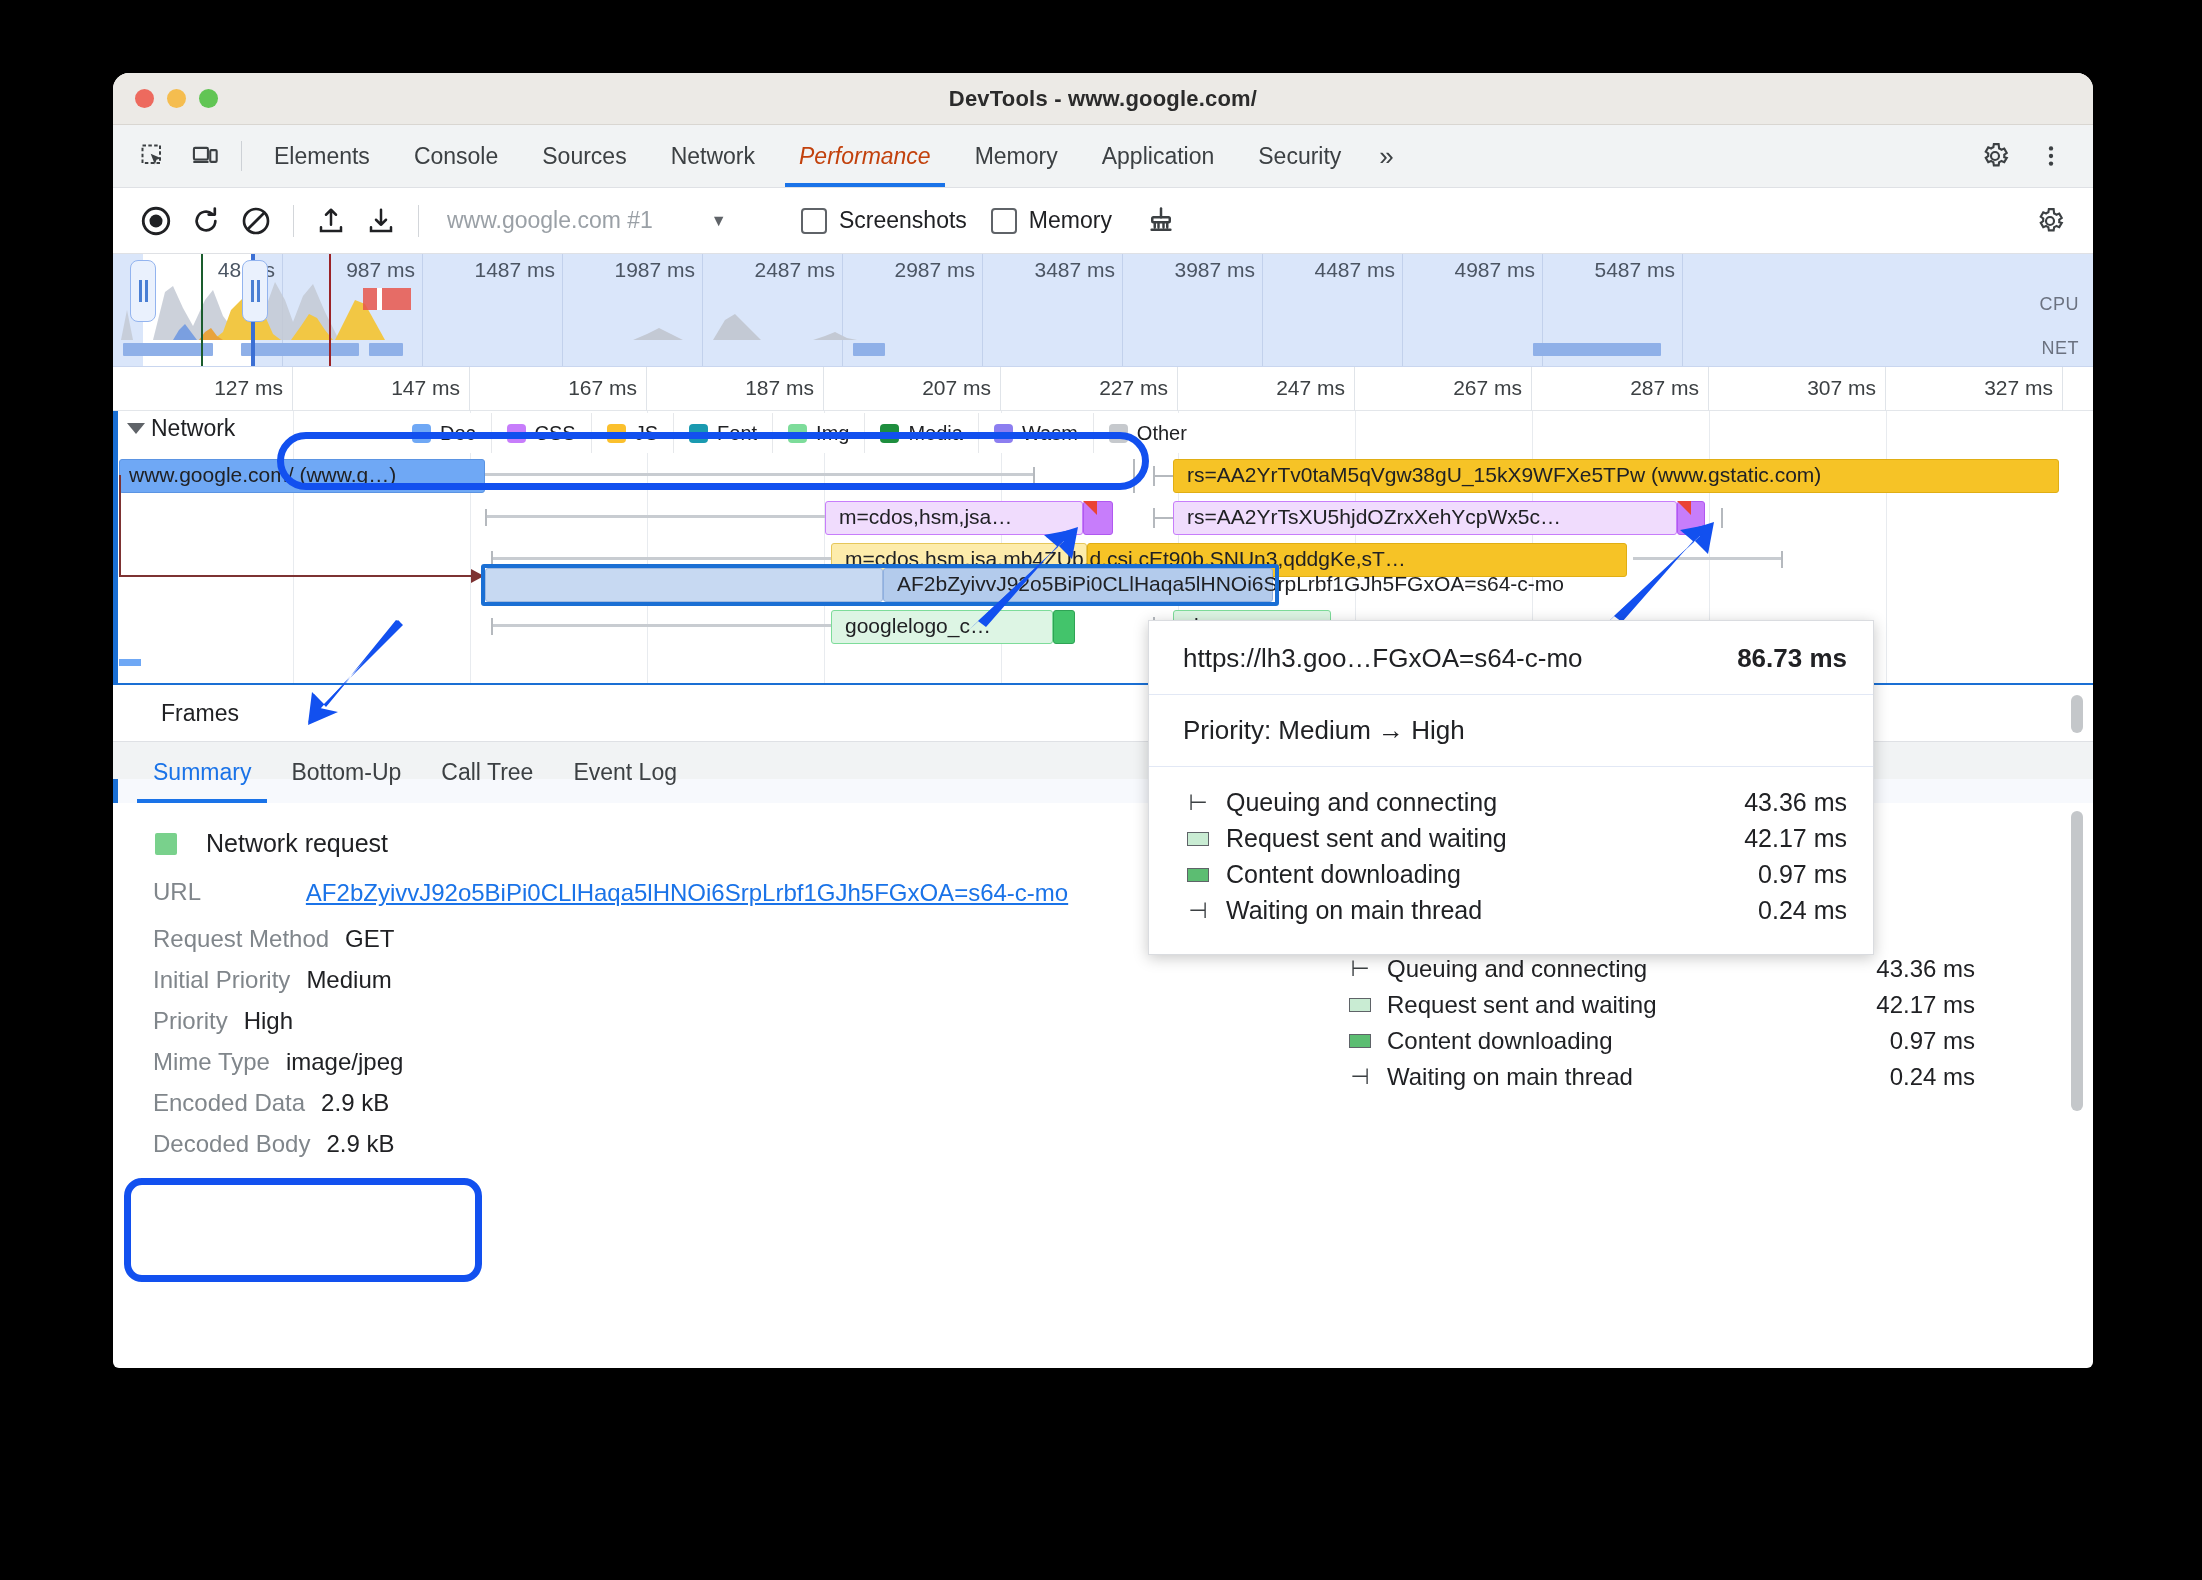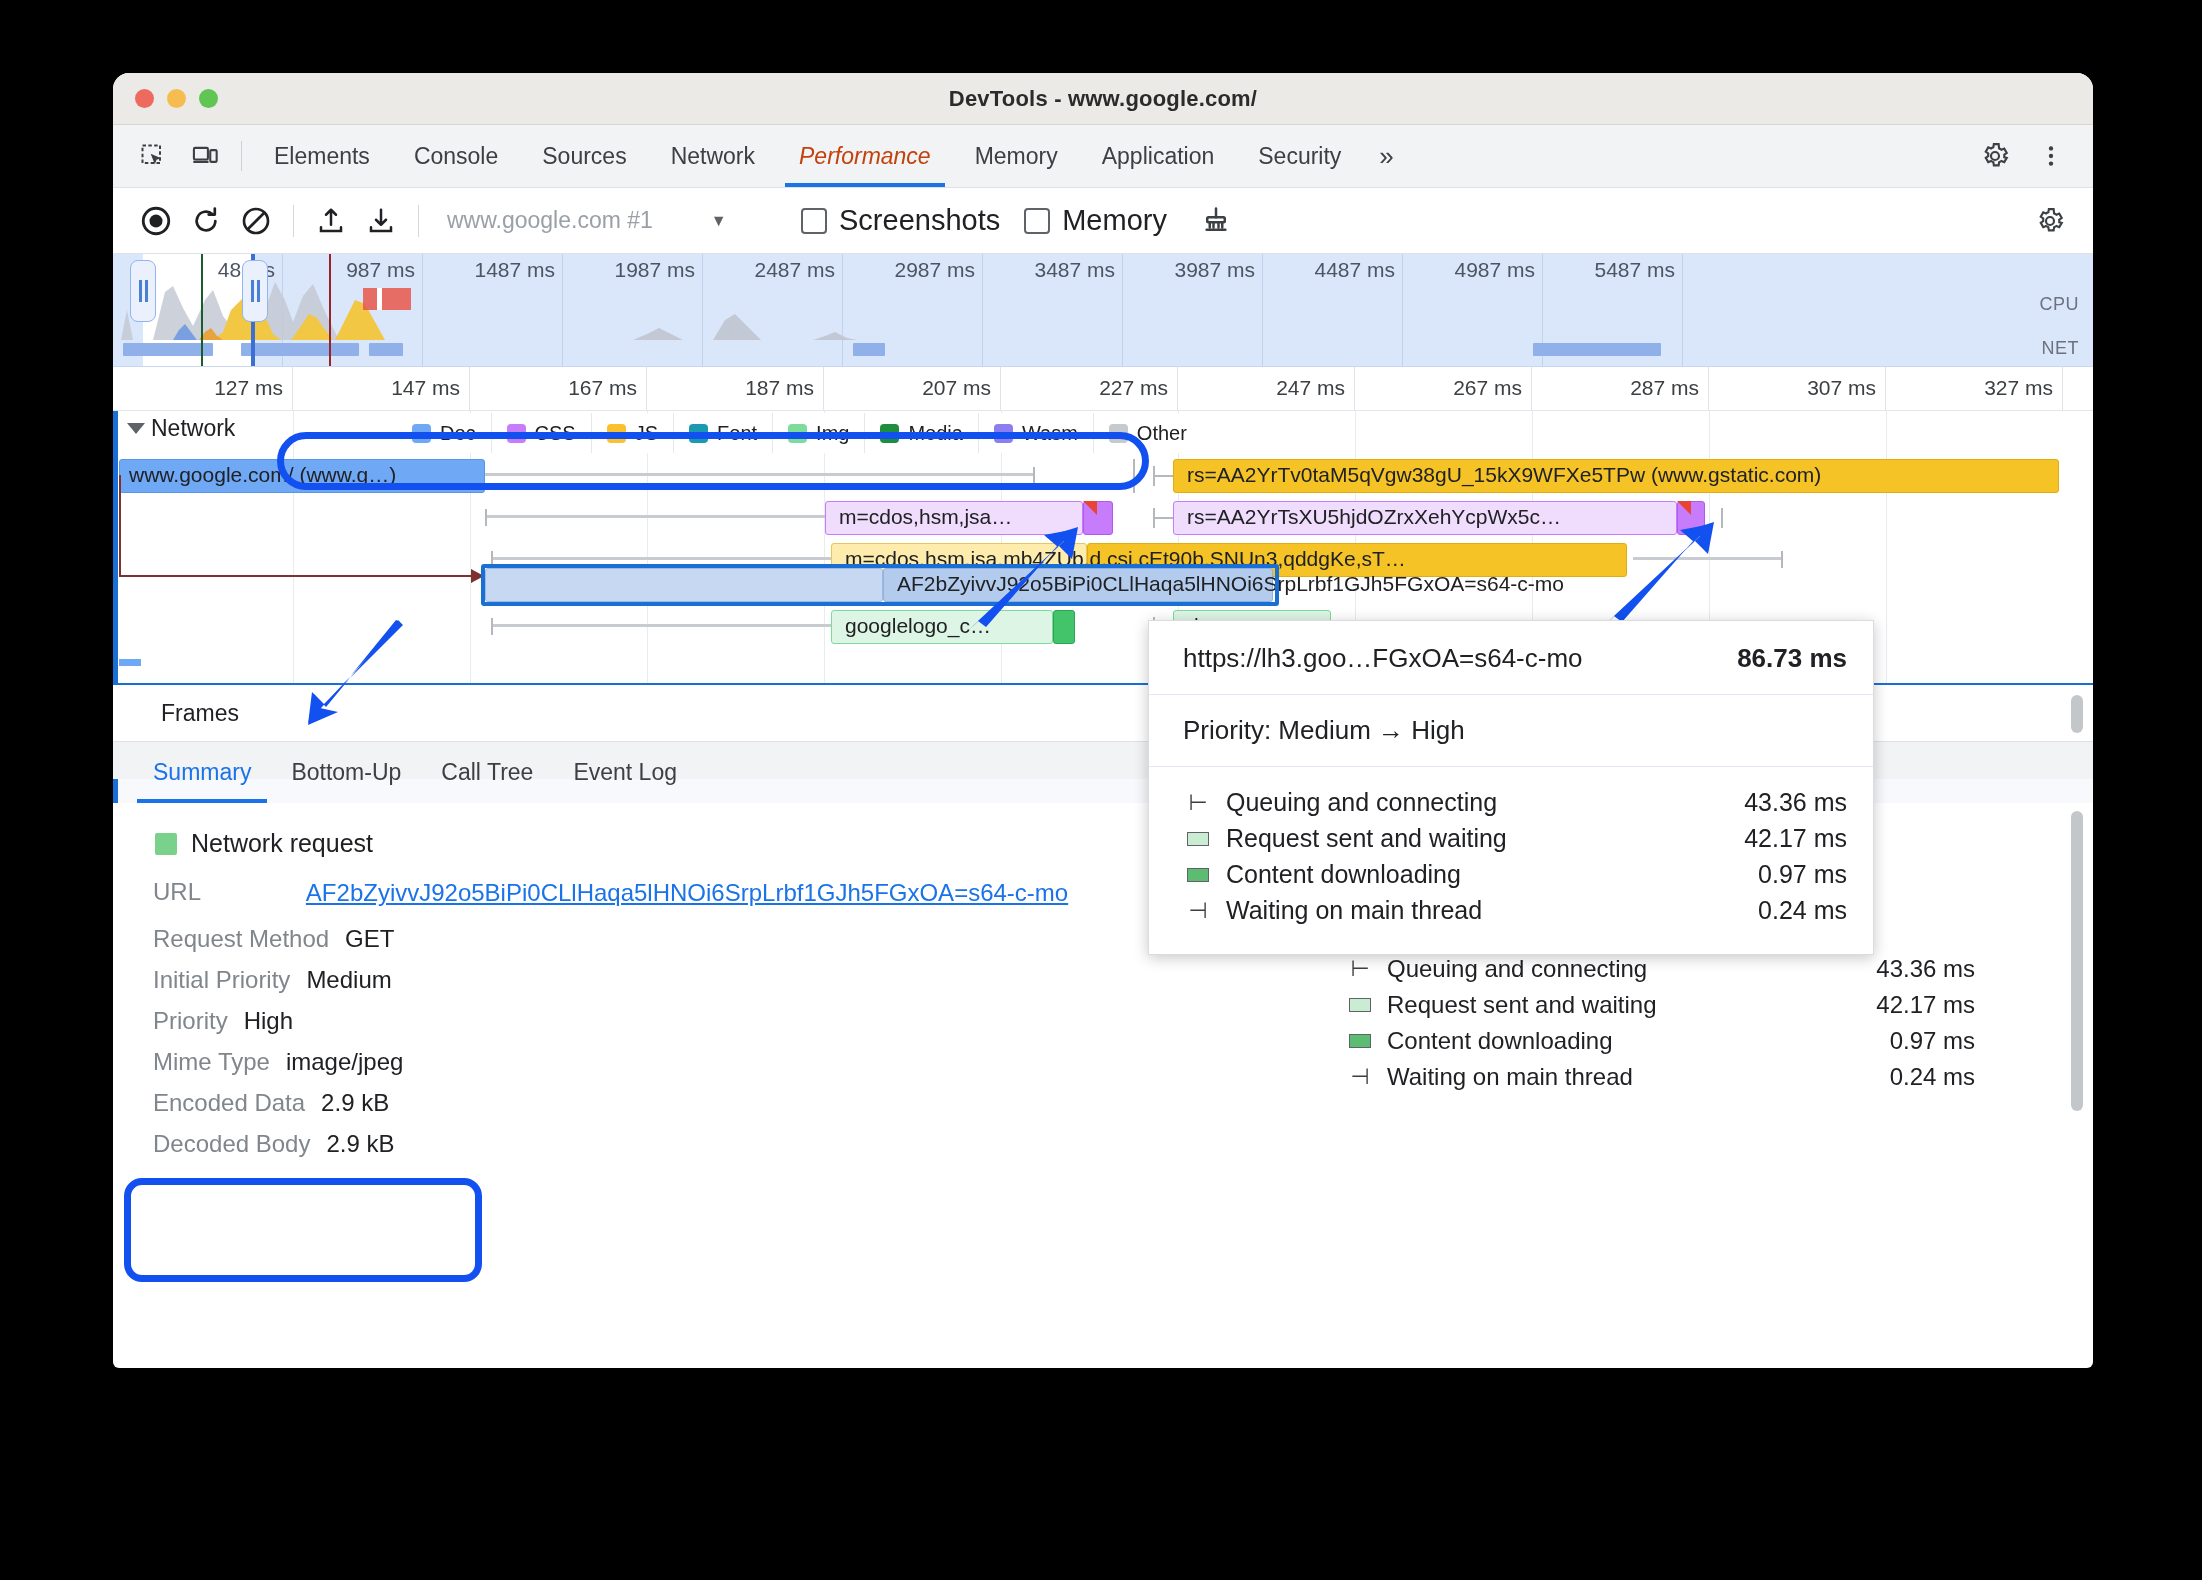--- a/index.html
+++ b/index.html
@@ -52,21 +52,21 @@
   }
   .tbicon{ width:50px;height:46px; display:flex;align-items:center;justify-content:center;cursor:pointer;}
   .vsep{ width:1px; height:32px; background:#d3d6da; margin:0 12px;}
   .urlsel{
     display:flex; align-items:center; gap:0; margin-left:16px; min-width:330px;
     font-size:23px; color:#9aa0a6; cursor:pointer;
   }
   .caret{ margin-left:58px; font-size:16px; color:#5f6368;}
   .cbwrap{ display:flex; align-items:center; gap:12px; margin-left:24px; cursor:pointer;}
   .cb{ width:26px;height:26px;border:2px solid #5f6368; border-radius:4px; background:#fff;}
-  .cblabel{ font-size:29px; color:#202124;}
+  .cblabel{ font-size:23px; color:#202124;}
   .toolbar-right{ margin-left:auto; display:flex;align-items:center; padding-right:18px;}
 
   
   .overview{ position:relative; height:113px; background:#f5f8fe; border-bottom:1px solid #c9d6ef; overflow:hidden;}
   .ov-tick{
     position:absolute; top:0; height:113px; border-right:1px solid #c2d1ec;
   }
   .ov-tick span{
     position:absolute; right:7px; top:4px; font-size:21px; color:#4b5563; white-space:nowrap;
   }
@@ -139,21 +139,21 @@
   .btabs{
     height:62px; background:#f1f3f4; border-top:1px solid #dfe1e5; border-bottom:1px solid #dfe1e5;
     display:flex; align-items:center; padding-left:20px;
   }
   .btab{ padding:0 20px; height:61px; line-height:61px; font-size:23px; color:#3c4043; cursor:pointer; position:relative;}
   .btab.active{ color:#1a73e8;}
   .btab.active:after{ content:""; position:absolute; left:4px; right:4px; bottom:0; height:4px; background:#1a73e8;}
 
   
   .summary{ position:relative; height:438px; background:#fff; padding:26px 0 0 0; overflow:hidden;}
-  .sumhead{ display:flex; align-items:center; gap:14px; padding-left:42px; margin-bottom:20px;}
+  .sumhead{ display:flex; align-items:center; gap:29px; padding-left:42px; margin-bottom:20px;}
   .sumsw{ width:22px; height:22px; background:#79d18c; border-radius:2px;}
   .sumtitle{ font-size:25px; color:#202124;}
   .sumcols{ display:flex; }
   .lcol{ width:1090px; padding-left:40px;}
   .rcol{ flex:1; padding-left:22px;}
   .row{ display:flex; margin-bottom:13px; font-size:24px; align-items:flex-start;}
   .k{ color:#80868b; width:auto; white-space:nowrap;}
   .v{ color:#202124; margin-left:16px;}
   .urlrow{ display:flex; font-size:24px; margin-bottom:16px;}
   .urlk{ color:#80868b;}

